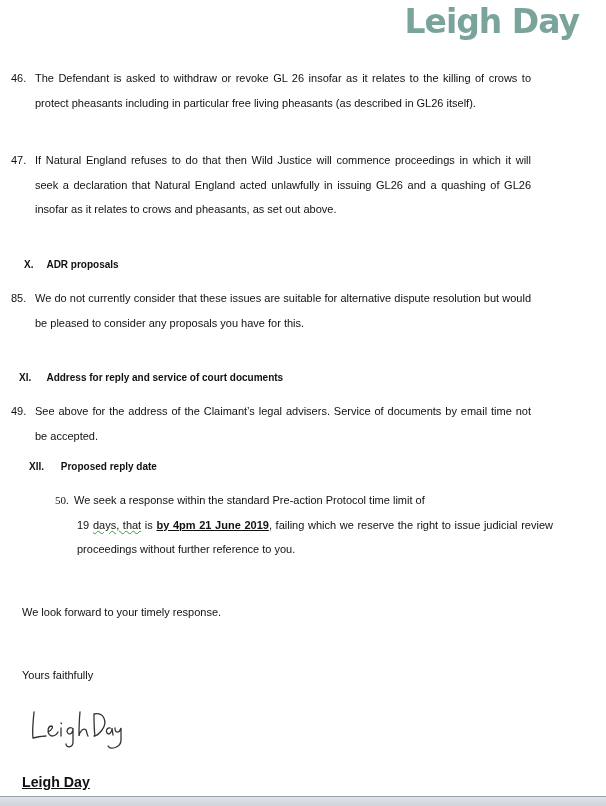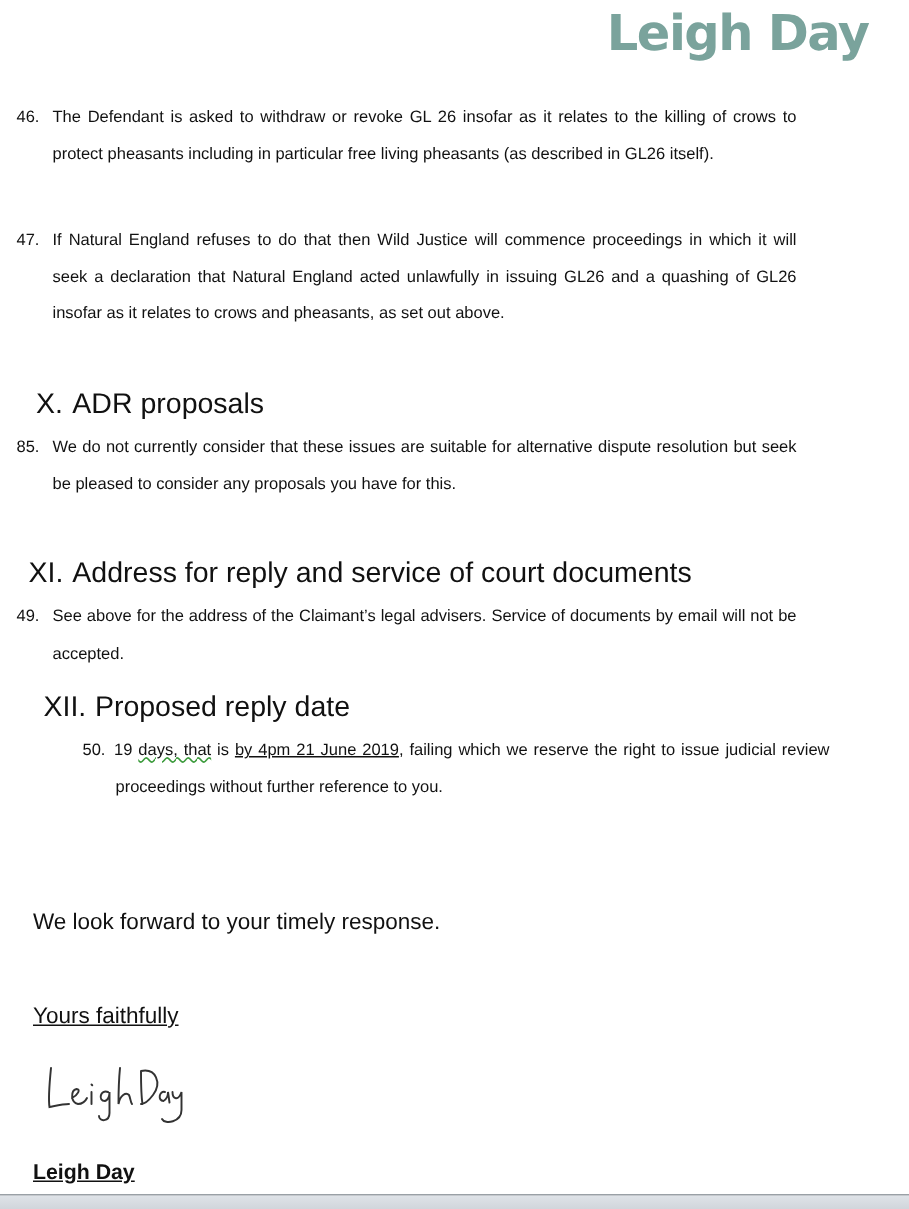--- a/index.html
+++ b/index.html
@@ -14,25 +14,25 @@
   }
   .para {
     position:absolute; left:11px; width:520px;
     font-size:11px; line-height:24.6px; text-align:justify;
   }
   .para .num { position:absolute; left:0; top:0; }
   .para .body { margin-left:24px; display:block; }
   .para.p50 .num { left:26px; }
   .para.p50 .body { margin-left:46px; text-indent:-1px; }
   .heading {
-    position:absolute; font-weight:normal; font-size:19px;
+    position:absolute; font-weight:bold; font-size:10px;
   }
   .heading .roman { display:inline-block; }
-  .plain { position:absolute; left:22px; font-size:15px; }
-  .bold-u { font-weight:normal; text-decoration:underline; }
+  .plain { position:absolute; left:22px; font-size:11px; }
+  .bold-u { font-weight:bold; text-decoration:underline; }
   .squiggle { text-decoration:underline wavy #3a9a3a; text-decoration-thickness:1px; }
   .sig { position:absolute; left:28px; top:706px; }
   .signame { position:absolute; left:22px; top:774px; font-size:14.2px; font-weight:bold; text-decoration:underline; }
   .statusbar {
     position:absolute; left:0; right:0; top:796px; height:10px;
     background:linear-gradient(#dfe3e8,#cfd4da); border-top:1px solid #9aa0a6;
   }
 </style>
 </head>
 <body>
@@ -49,47 +49,48 @@
   <span class="body">If Natural England refuses to do that then Wild Justice will commence proceedings in which it will seek a declaration that Natural England acted unlawfully in issuing GL26 and a quashing of GL26 insofar as it relates to crows and pheasants, as set out above.</span>
 </div>
 
 <div class="heading" style="left:24px; top:259px;">
   <span class="roman" style="width:20px;">X.</span>
   <span>ADR proposals</span>
 </div>
 
 <div class="para" style="top:286px;">
   <span class="num">85.</span>
-  <span class="body">We do not currently consider that these issues are suitable for alternative dispute resolution but seek be pleased to consider any proposals you have for this.</span>
+  <span class="body">We do not currently consider that these issues are suitable for alternative dispute resolution but would be pleased to consider any proposals you have for this.</span>
 </div>
 
 <div class="heading" style="left:19px; top:372px;">
   <span class="roman" style="width:25px;">XI.</span>
   <span>Address for reply and service of court documents</span>
 </div>
 
 <div class="para" style="top:399px;">
   <span class="num">49.</span>
-  <span class="body">See above for the address of the Claimant’s legal advisers. Service of documents by email will not be accepted.</span>
+  <span class="body">See above for the address of the Claimant’s legal advisers. Service of documents by email time not be accepted.</span>
 </div>
 
 <div class="heading" style="left:29px; top:461px;">
   <span class="roman" style="width:29px;">XII.</span>
   <span>Proposed reply date</span>
 </div>
 
 <div class="para p50" style="top:488px; width:542px;">
-  <span class="num" style="left:44px;">50.</span>
+  <span class="num" style="left:44px;font-family:Liberation Serif, serif;">50.</span>
   <span class="body" style="margin-left:66px;">
+    <span style="display:block; margin-left:-2px;">We seek a response within the standard Pre-action Protocol time limit of</span>
     <span>19 </span><span class="squiggle">days, that</span><span> is </span><span class="bold-u">by 4pm 21 June 2019</span><span>, failing which we reserve the right to issue judicial review proceedings without further reference to you.</span>
   </span>
 </div>
 
 <div class="plain" style="top:606px;">We look forward to your timely response.</div>
-<div class="plain" style="top:669px;text-decoration:underline;">Yours faithfully</div>
+<div class="plain" style="top:669px;">Yours faithfully</div>
 
 <div class="sig">
   <svg width="100" height="48" viewBox="0 0 100 48">
     <g fill="none" stroke="#333" stroke-width="1.3" stroke-linecap="round">
       <path d="M6 6 C5 16 4 26 5 32 C10 31 14 30 18 30"></path>
       <path d="M20 26 C24 24 26 20 23 20 C19 21 19 29 24 30 C27 30 29 28 30 26"></path>
       <path d="M33 22 L33 30"></path>
       <path d="M33 17 L33.5 17.5"></path>
       <path d="M44 22 C39 20 37 28 42 28 C45 27 45 22 45 22 L45 36 C45 42 38 42 38 38"></path>
       <path d="M52 6 C51 16 51 24 51 30 C52 24 56 22 58 24 C59 26 59 29 60 30"></path>

